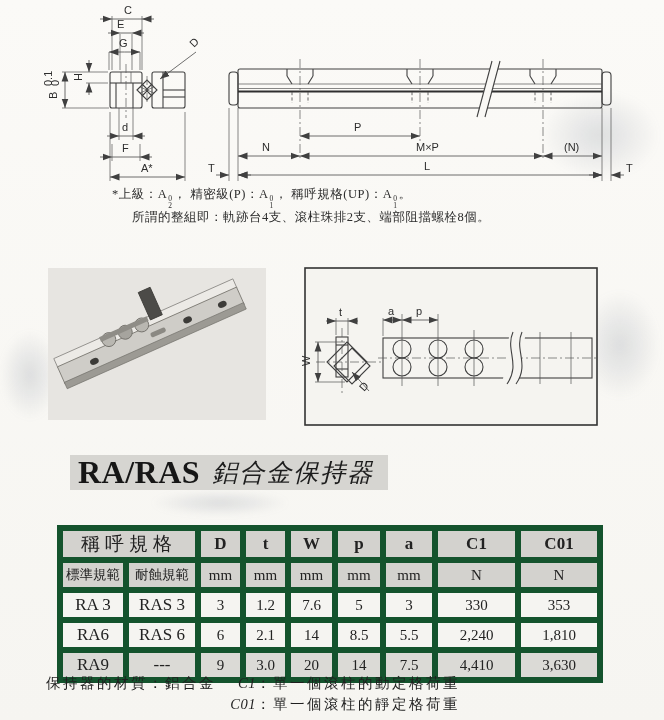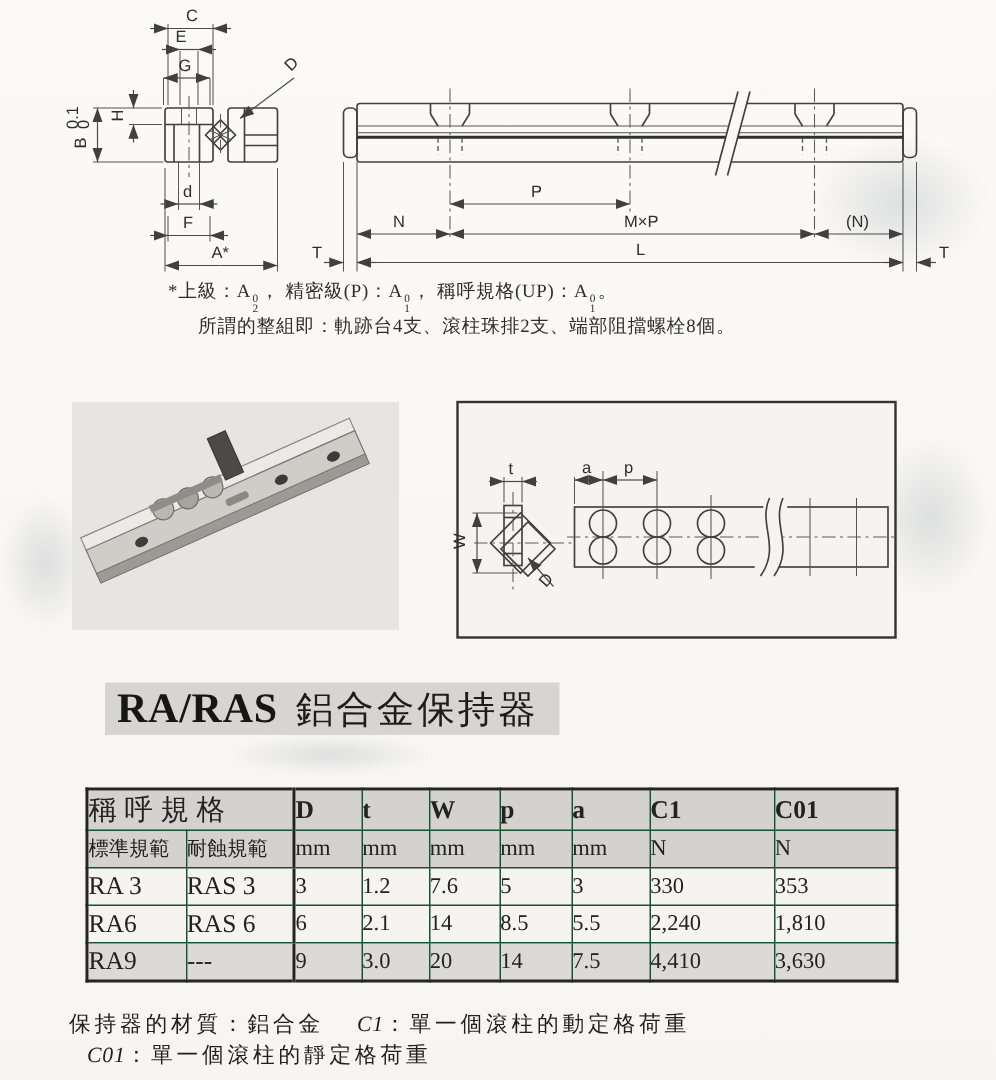--- a/index.html
+++ b/index.html
@@ -19,41 +19,41 @@
          background:radial-gradient(ellipse,rgba(110,120,138,.20),rgba(110,120,138,0) 70%);}
   
   .top-notes{position:absolute;left:112px;top:186px;font-size:12.5px;letter-spacing:.5px;
              line-height:17px;color:#2d2d2d;white-space:nowrap;}
   .note-line2{margin-left:20px;}
   .tol{display:inline-flex;flex-direction:column;vertical-align:-3px;font-size:7.5px;
        line-height:6.5px;margin:0 1px;text-align:center;}
   
   .title-band{position:absolute;left:70px;top:455px;height:35px;background:#d6d5d1;
               display:flex;align-items:center;padding:0 14px 0 8px;white-space:nowrap;}
-  .title-model{font-size:28px;font-weight:bold;letter-spacing:.5px;color:#161616;}
-  .title-cjk{font-size:25px;margin-left:12px;letter-spacing:2px;color:#1c1c1c;}
+  .title-model{font-size:32px;font-weight:bold;letter-spacing:.5px;color:#161616;}
+  .title-cjk{font-size:25px;margin-left:12px;letter-spacing:2px;color:#1c1c1c;font-style:italic;}
   
   .spec-table{position:absolute;left:57px;top:525px;width:540px;table-layout:fixed;
               border-collapse:collapse;border:2.5px solid #242424;background:#f5f4f1;}
-  .spec-table th,.spec-table td{border:1px solid #14532d;text-align:left;padding:0;
+  .spec-table th,.spec-table td{border:6px solid #14532d;text-align:center;padding:0;
               white-space:nowrap;overflow:hidden;font-weight:normal;}
   .hrow1 th{height:22px;background:#d3d2ce;}
   .hrow2 th{height:24px;background:#d3d2ce;margin-left:28px;}
   .h-group{font-size:19px;letter-spacing:5px;}
   .h-letter{font-size:17px;font-weight:bold !important;}
   .h-sub{font-size:13.5px;}
   .h-unit{font-size:15px;}
   .spec-table tbody td{height:24px;font-size:15px;}
   .spec-table td.model{font-size:17px;font-weight:normal;}
   .spec-table tr.shaded td{background:#dbdad6;}
   .hrow1 th:first-child{border-right:2px solid #242424;}
   .hrow2 th:nth-child(2),.spec-table tbody td:nth-child(2){border-right:2px solid #242424;}
   
   .footnotes{position:absolute;left:46px;top:673px;font-size:14.5px;letter-spacing:2.5px;
-             line-height:21px;color:#1f1f1f;white-space:nowrap;}
+             line-height:21px;color:#1f1f1f;white-space:nowrap;text-align:right;}
   .fn-italic{font-style:italic;letter-spacing:.5px;}
   .fn-c1{margin-left:22px;}
   .fn-line2{margin-left:12px;}
 </style>
 </head>
 <body>
 
 <div class="page">
 
   <div class="bleed" style="left:540px;top:90px;width:120px;height:90px;"></div>

